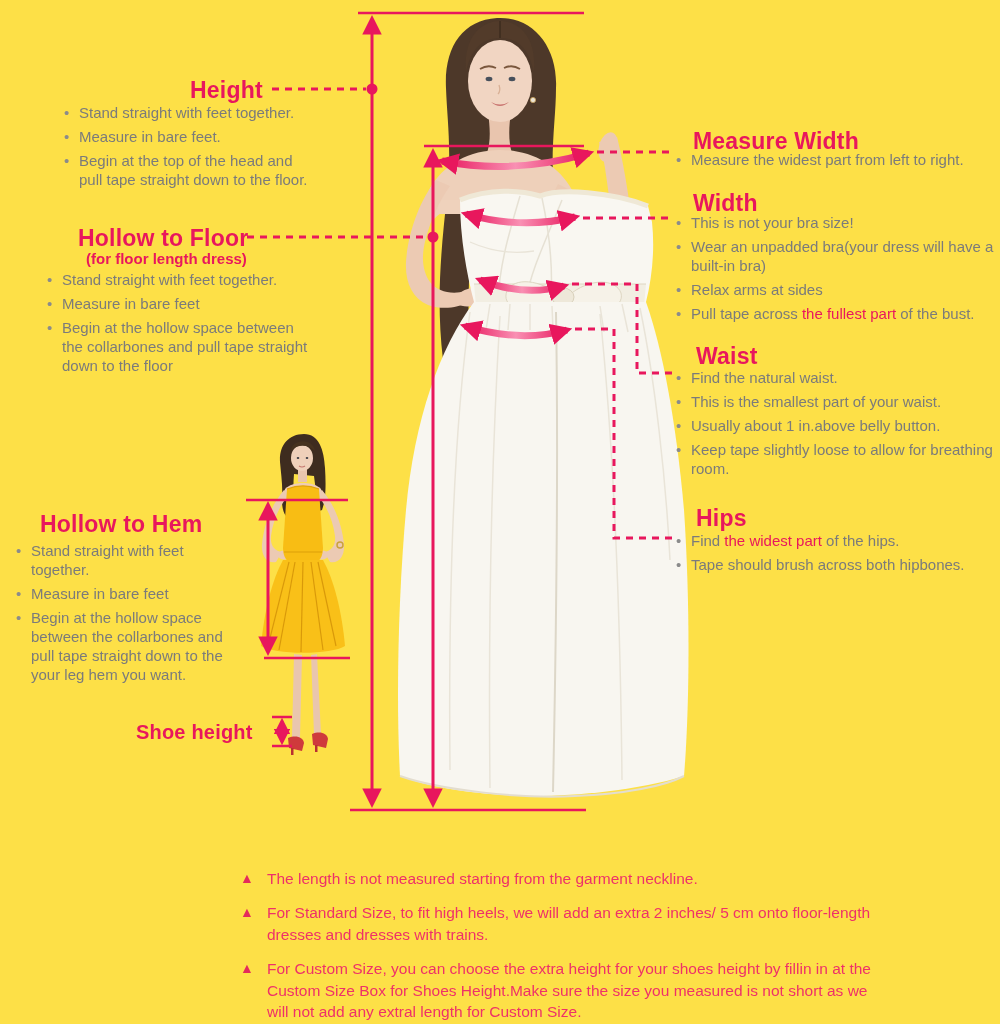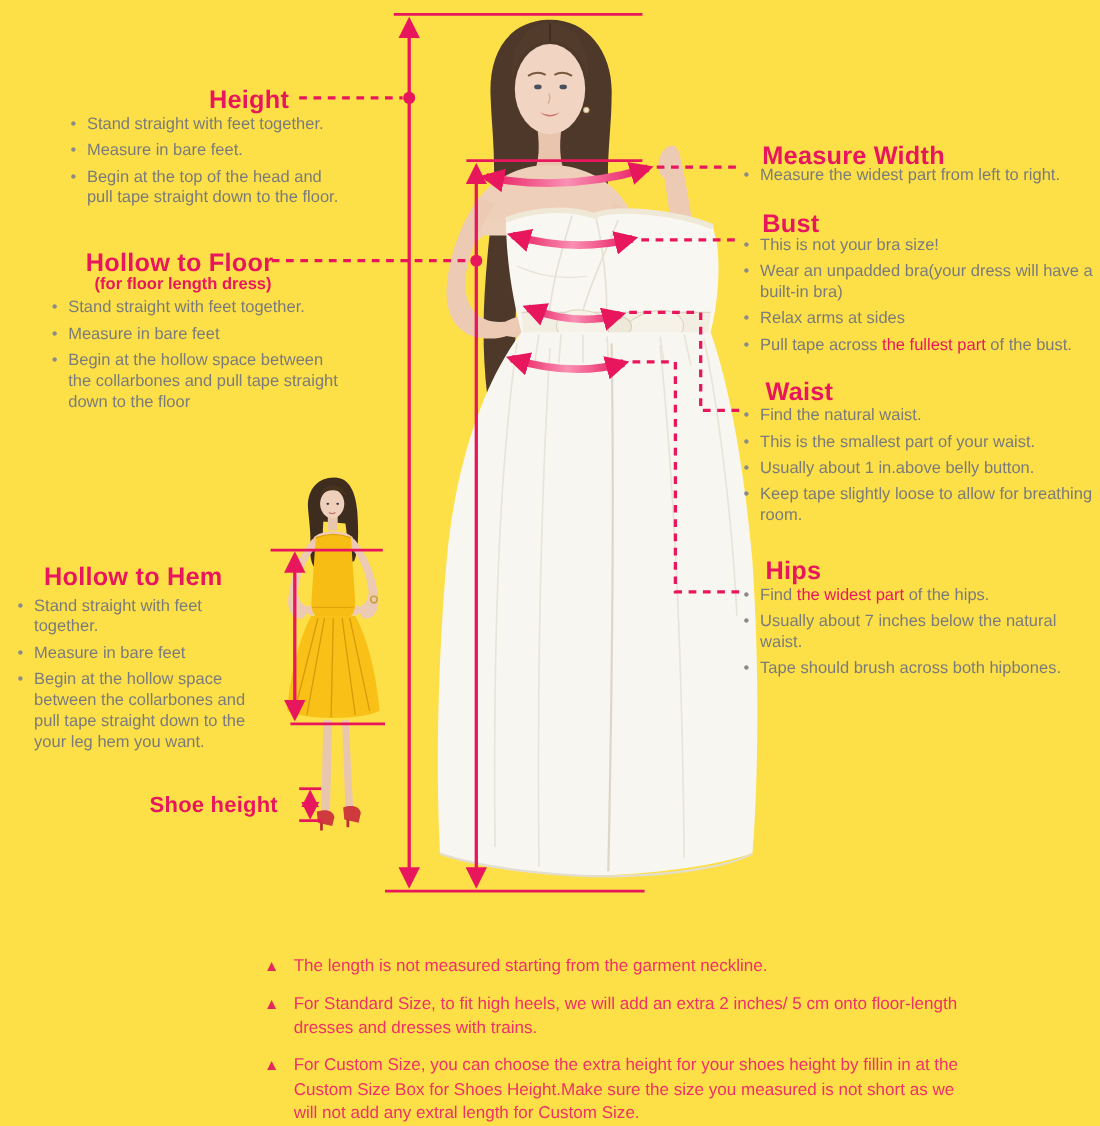--- a/index.html
+++ b/index.html
@@ -187,40 +187,39 @@
       <li>Begin at the hollow space between the collarbones and pull tape straight down to the your leg hem  you want.</li>
     </ul>
 
   <div class="tblock title small" style="left:136px; top:721px;">Shoe height</div>
 
   <div class="tblock title" style="left:693px; top:128px;">Measure Width</div>
   <ul class="bullets tblock" style="left:674px; top:150px; width:320px;">
       <li>Measure the widest part from left to right.</li>
     </ul>
 
-  <div class="tblock title" style="left:693px; top:190px;">Bust</div>
+  <div class="tblock title" style="left:693px; top:190px;">Width</div>
   <ul class="bullets tblock" style="left:674px; top:213px; width:322px;">
       <li>This is not your bra size!</li>
       <li>Wear an unpadded bra(your dress will have a built-in bra)</li>
       <li>Relax arms at sides</li>
       <li>Pull tape across <span class="hl">the fullest part</span> of the bust.</li>
     </ul>
 
   <div class="tblock title" style="left:696px; top:343px;">Waist</div>
   <ul class="bullets tblock" style="left:674px; top:368px; width:322px;">
       <li>Find the natural waist.</li>
       <li>This is the smallest part of your waist.</li>
       <li>Usually about 1 in.above belly button.</li>
       <li>Keep tape slightly loose to allow for breathing room.</li>
     </ul>
 
   <div class="tblock title" style="left:696px; top:505px;">Hips</div>
   <ul class="bullets tblock" style="left:674px; top:531px; width:322px;">
       <li>Find <span class="hl">the widest part</span> of the hips.</li>
-      <li>Usually about 7 inches below the natural waist.</li>
       <li>Tape should brush across both hipbones.</li>
     </ul>
 
   <ul class="notes tblock" style="left:240px; top:868px; width:636px;">
       <li><span class="tri">▲</span>The length is not measured starting from the garment neckline.</li>
       <li><span class="tri">▲</span>For Standard Size, to fit high heels, we will add an extra 2 inches/ 5  cm onto floor-length dresses and dresses with trains.</li>
       <li><span class="tri">▲</span>For Custom Size, you can choose the extra height for your shoes height by fillin in at the Custom Size Box for Shoes Height.Make sure the size you measured is not short as we will not add any extral length for Custom Size.</li>
     </ul>
 
 </div>

